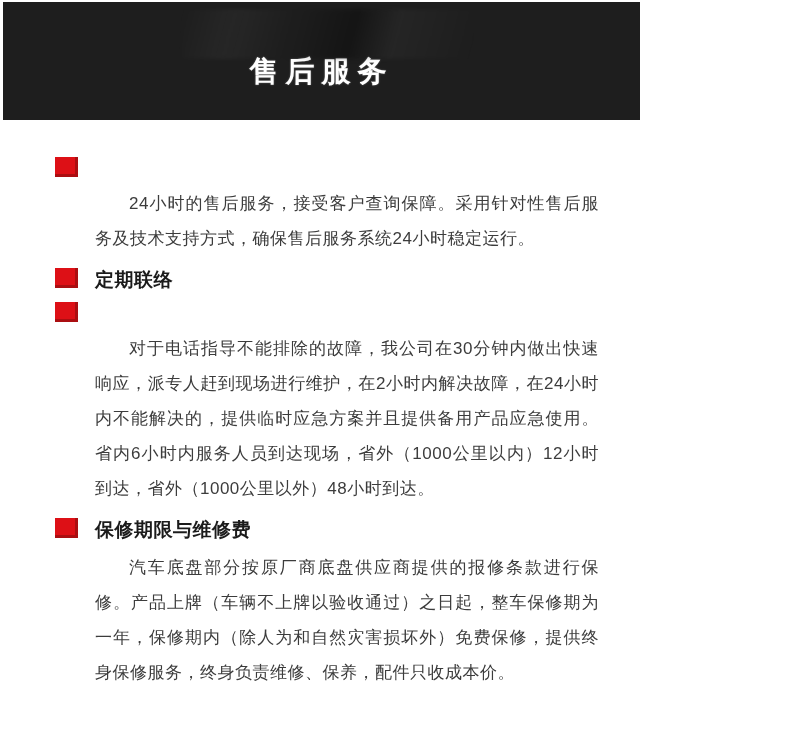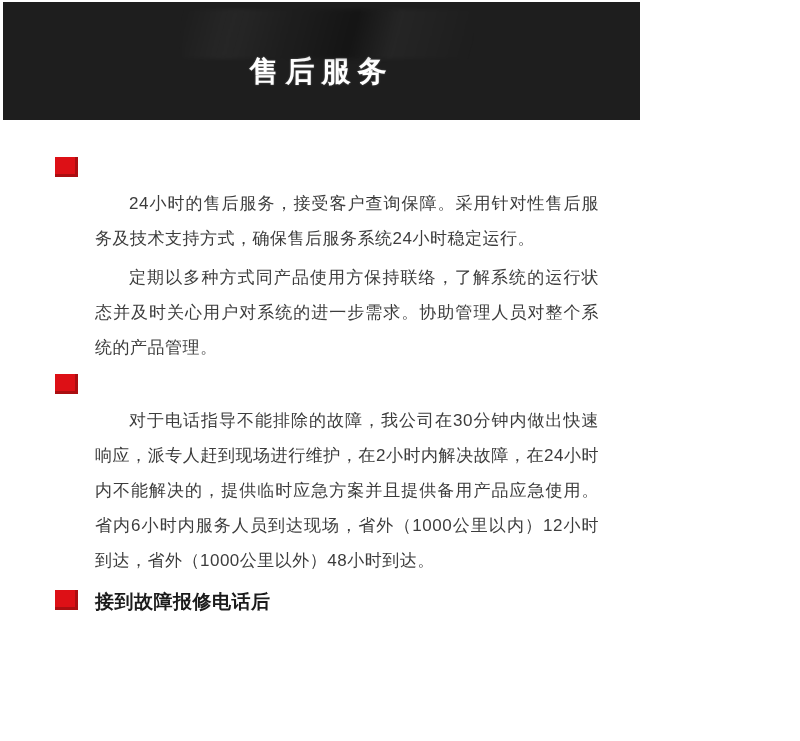--- a/index.html
+++ b/index.html
@@ -98,31 +98,35 @@
   <main class="content">
 
     <section>
       <div class="sec-head">
         <span class="bullet"></span>
       </div>
       <p>24小时的售后服务，接受客户查询保障。采用针对性售后服务及技术支持方式，确保售后服务系统24小时稳定运行。</p>
     </section>
 
     <section>
-      <p>定期以多种方式同产品使用方保持联络，了解系统的运行状态并及时关心用户对系统的进一步需求。协助管理人员对整个系统的产品管理。</p>
+      <div class="sec-head">
+        <span class="bullet"></span>
+        <h2>定期联络</h2>
+      </div>
     </section>
 
     <section>
       <div class="sec-head">
         <span class="bullet"></span>
       </div>
       <p>对于电话指导不能排除的故障，我公司在30分钟内做出快速响应，派专人赶到现场进行维护，在2小时内解决故障，在24小时内不能解决的，提供临时应急方案并且提供备用产品应急使用。省内6小时内服务人员到达现场，省外（1000公里以内）12小时到达，省外（1000公里以外）48小时到达。</p>
     </section>
 
     <section>
       <div class="sec-head">
         <span class="bullet"></span>
-        <h2>接到故障报修电话后</h2>
+        <h2>保修期限与维修费</h2>
       </div>
+      <p>汽车底盘部分按原厂商底盘供应商提供的报修条款进行保修。产品上牌（车辆不上牌以验收通过）之日起，整车保修期为一年，保修期内（除人为和自然灾害损坏外）免费保修，提供终身保修服务，终身负责维修、保养，配件只收成本价。</p>
     </section>
 
   </main>
 </div>
 
 </body></html>

